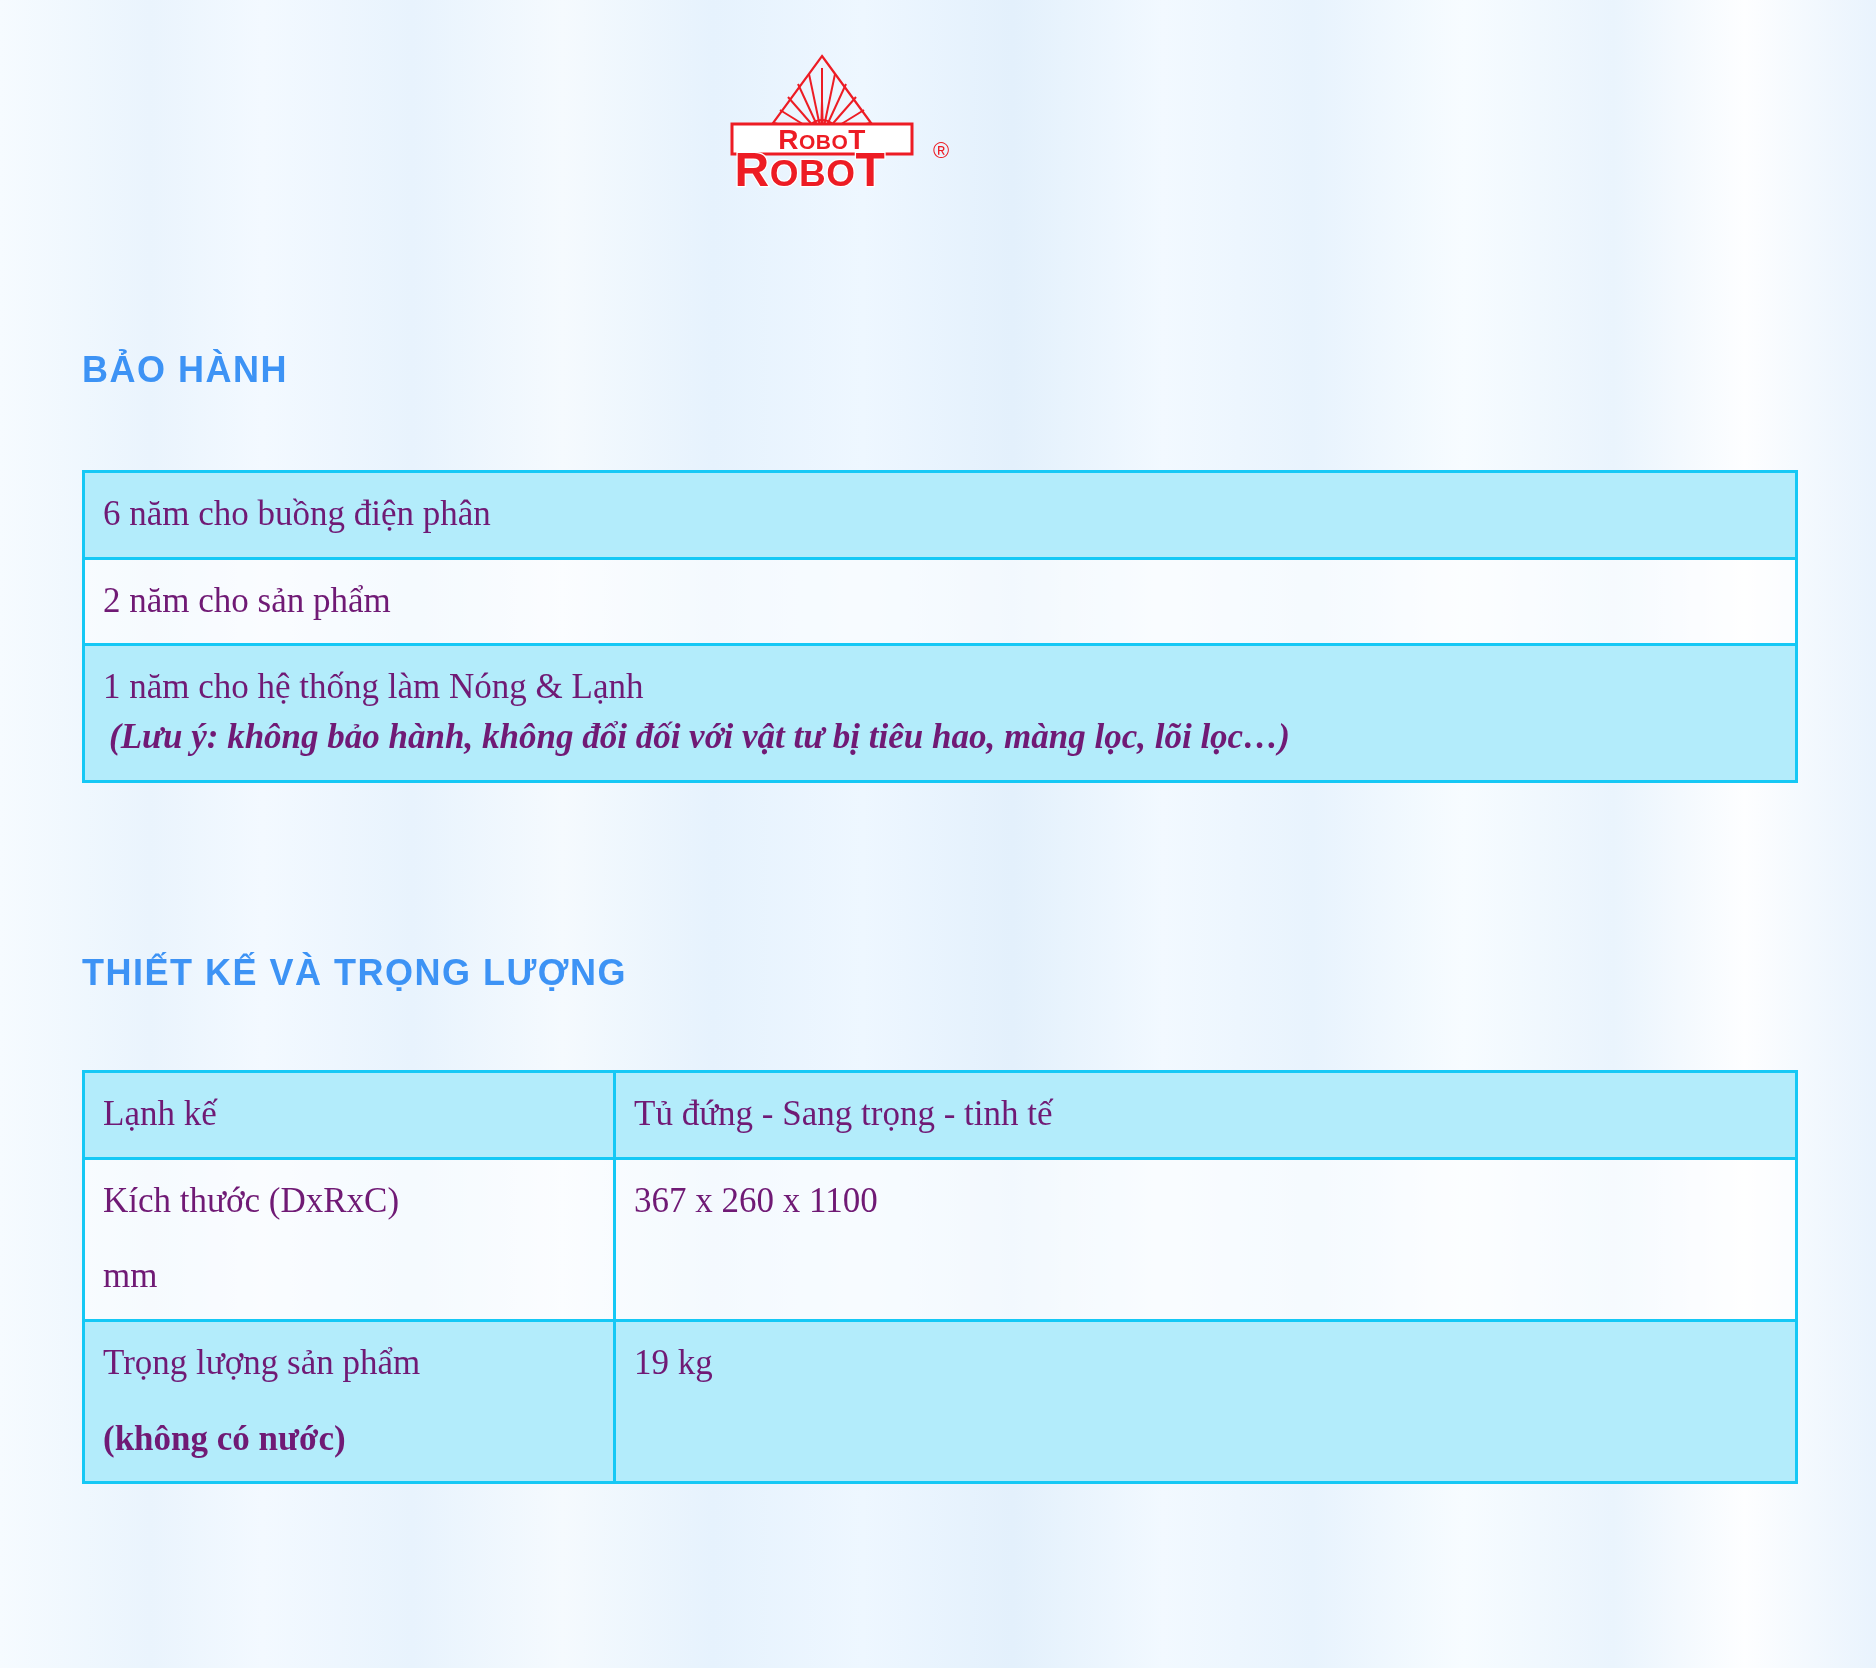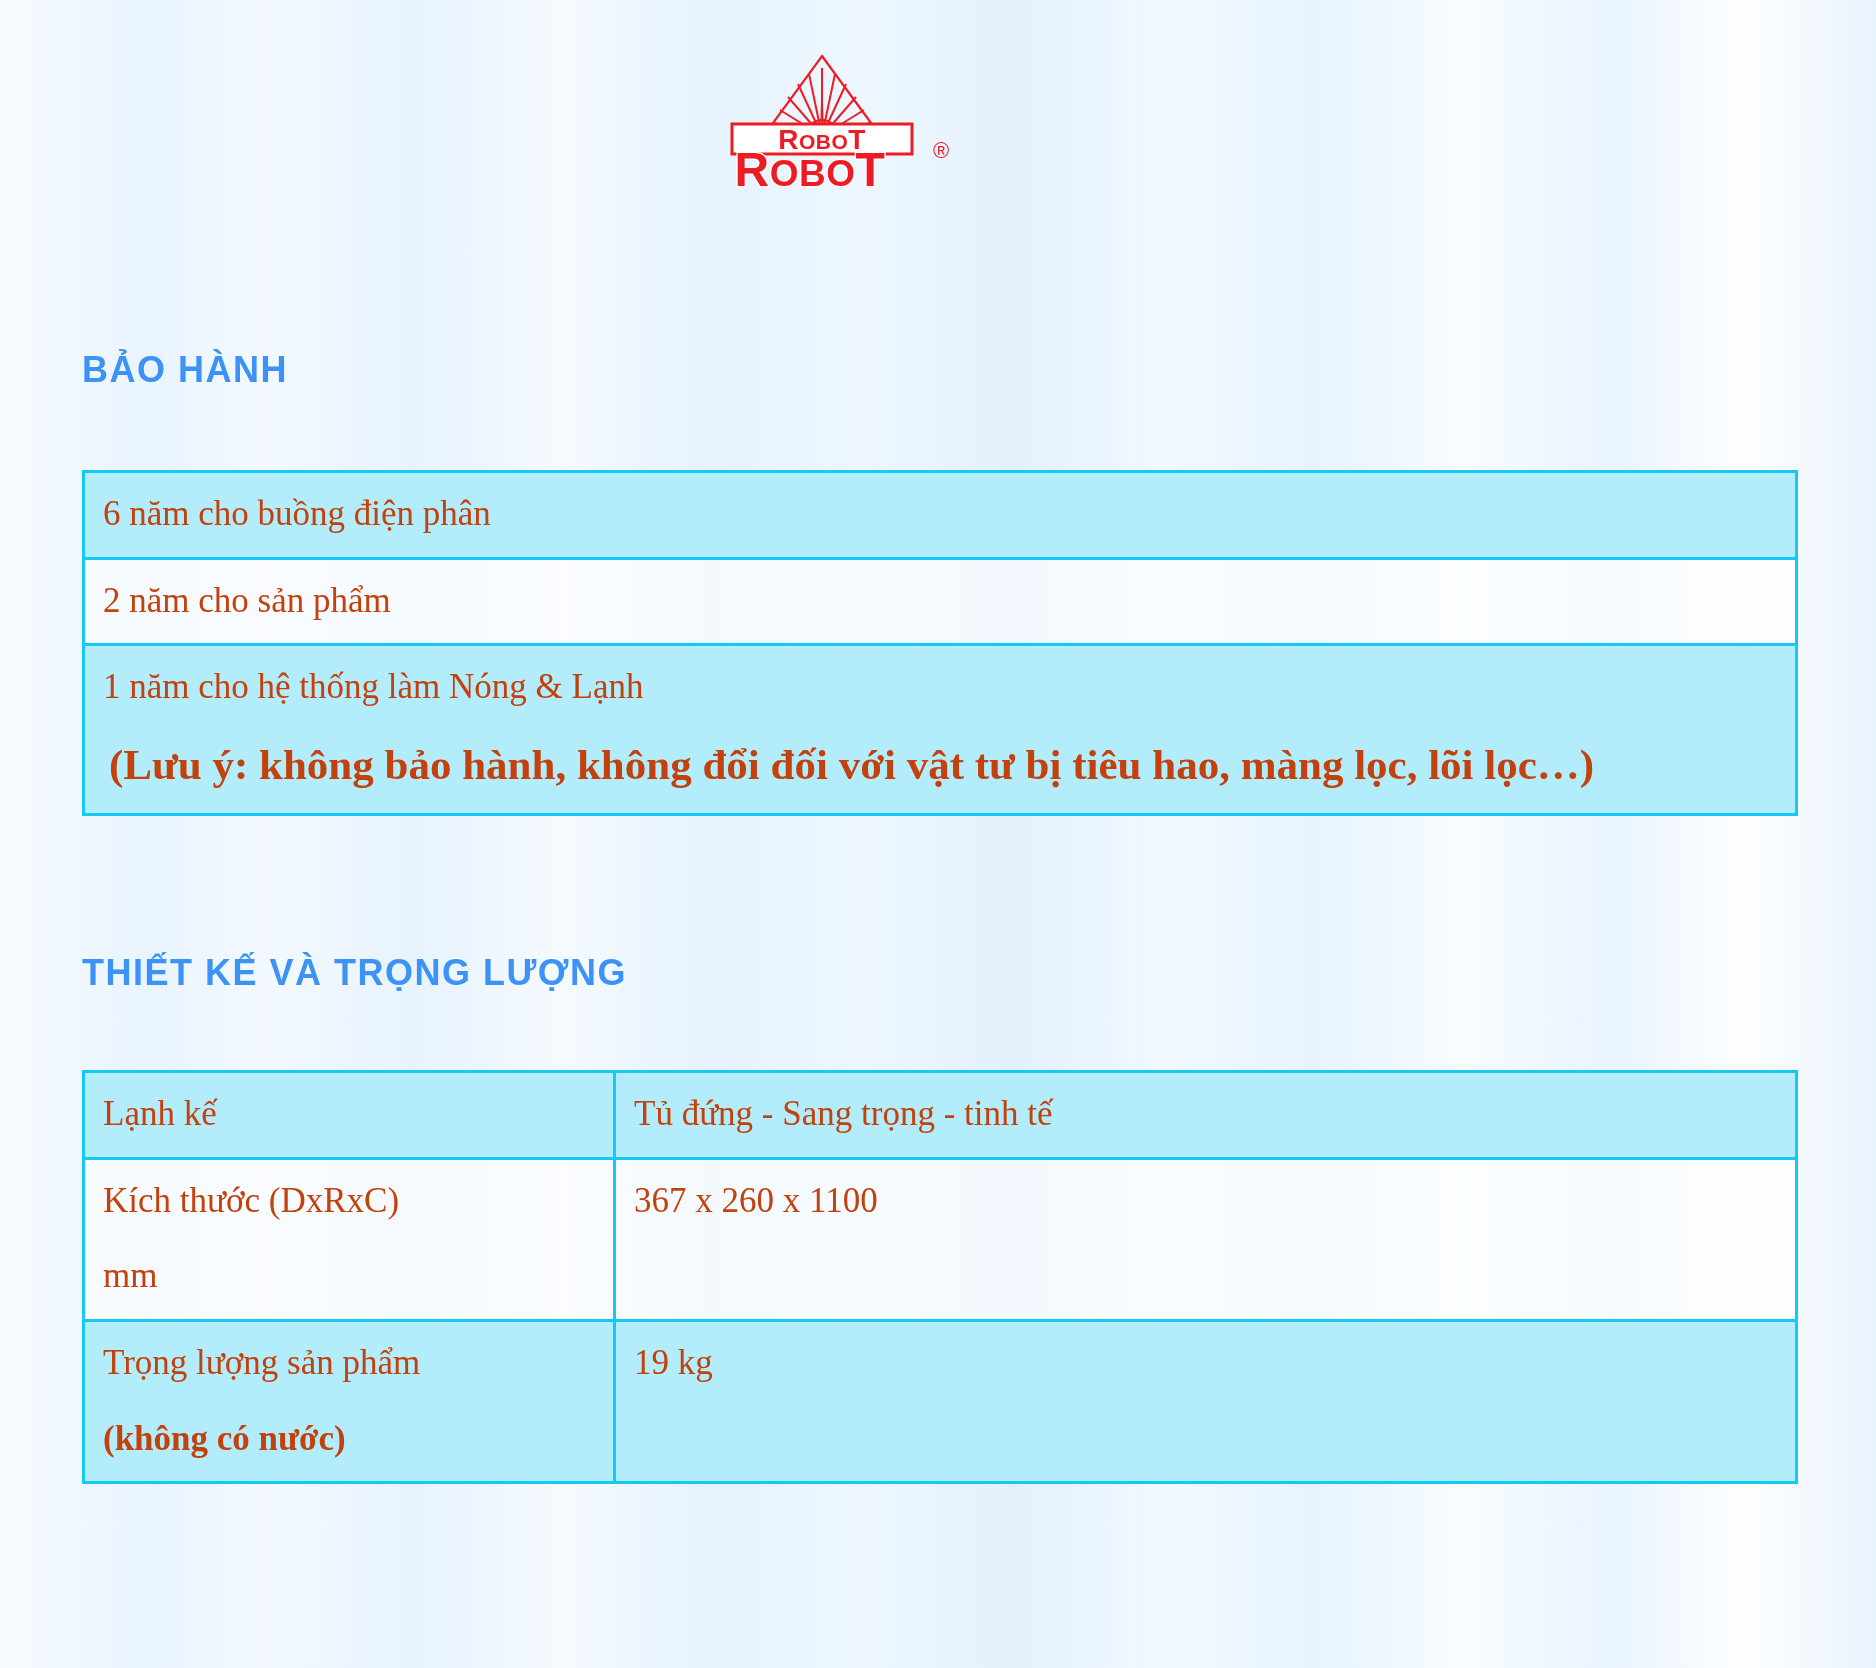--- a/index.html
+++ b/index.html
@@ -76,37 +76,37 @@
     left: 82px;
     width: 1716px;
     border-collapse: collapse;
     table-layout: fixed;
   }
   .tbl td {
     border: 3px solid #15c8f5;
     padding: 16px 18px 18px 18px;
     font-family: "Liberation Serif", serif;
     font-size: 35px;
-    color: #c2410c;
+    color: #701a75;
     vertical-align: top;
     line-height: 1.42;
   }
   .row-cyan  td { background: #b3ecfb; }
   .row-plain td { background: rgba(255,255,255,0.55); }
 
   #tbl-warranty { top: 470px; }
   #tbl-design   { top: 1070px; }
 
   #tbl-design td.col-label { width: 492px; }
 
   .note-line {
     font-weight: bold;
-    display: block;
-    margin-top: 22px;
-    font-size: 43px;
+    font-style: italic;
+    display: block;
+    font-size: 35px;
     padding-left: 6px;
   }
   .sub-line {
     display: block;
     margin-top: 26px;
   }
   .sub-line-bold {
     display: block;
     margin-top: 26px;
     font-weight: bold;

